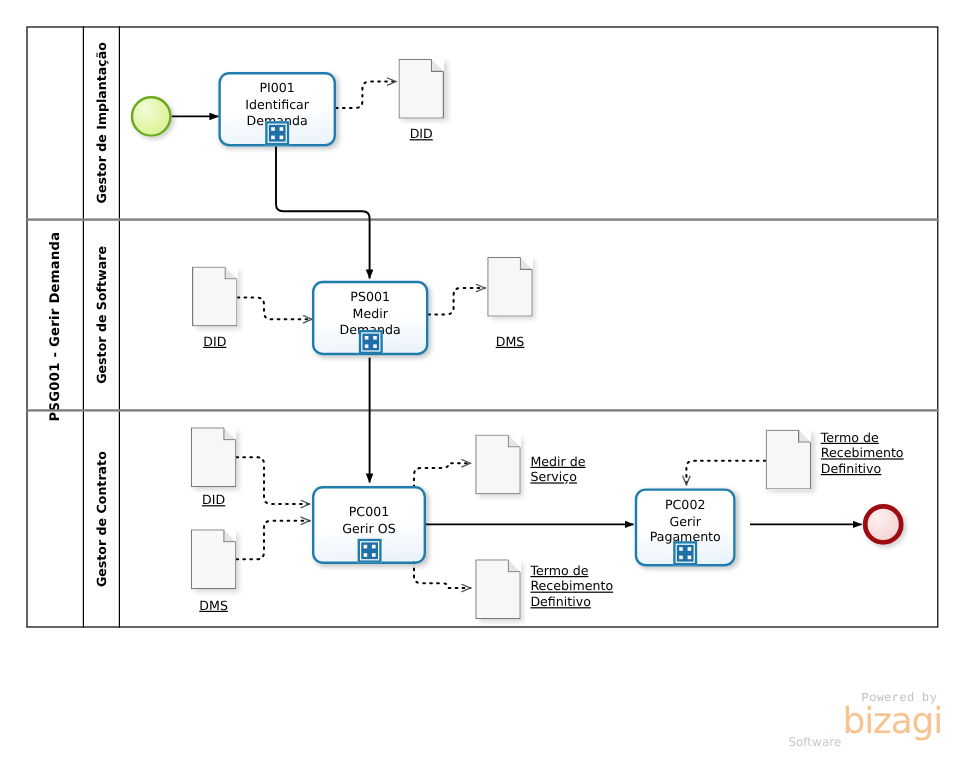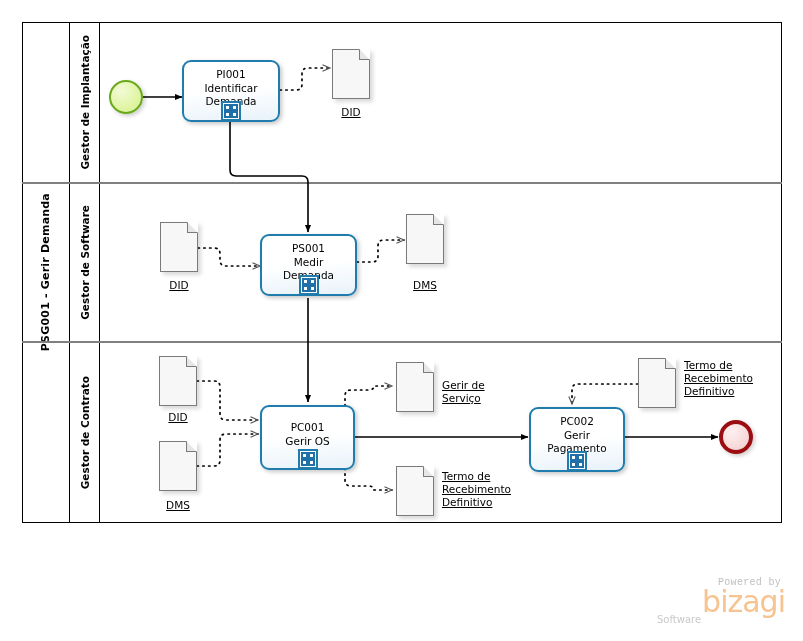--- a/index.html
+++ b/index.html
@@ -174,21 +174,21 @@
   </div>
 
   <div class="task" style="left:260px;top:405px;width:95px;height:65px;padding-left:15px;">
     <div class="task-label" style="top:14px;white-space:pre-line">PC001
 Gerir OS</div>
     <div class="sub-marker">
         <i></i>
       </div>
   </div>
 
-  <div class="task" style="left:529px;top:407px;width:96px;height:65px;">
+  <div class="task" style="left:529px;top:407px;width:84px;height:65px;">
     <div class="task-label" style="white-space:pre-line">PC002
 Gerir
 Pagamento</div>
     <div class="sub-marker">
         <i></i>
       </div>
   </div>
 
   <div class="doc" style="left:332px;top:49px;">
     <div class="body"></div>
@@ -217,21 +217,21 @@
   <div class="doc" style="left:159px;top:441px;">
     <div class="body"></div>
     <div class="fold"></div>
   </div>
   <div class="doc-label center" style="left:149px;top:499px;width:58px;">DMS</div>
 
   <div class="doc" style="left:396px;top:362px;">
     <div class="body"></div>
     <div class="fold"></div>
   </div>
-  <div class="doc-label" style="left:442px;top:379px;white-space:pre-line;">Gerir de
+  <div class="doc-label" style="left:442px;top:379px;white-space:pre-line;">Medir de
 Serviço</div>
 
   <div class="doc" style="left:396px;top:466px;">
     <div class="body"></div>
     <div class="fold"></div>
   </div>
   <div class="doc-label" style="left:442px;top:470px;white-space:pre-line;">Termo de
 Recebimento
 Definitivo</div>
 

